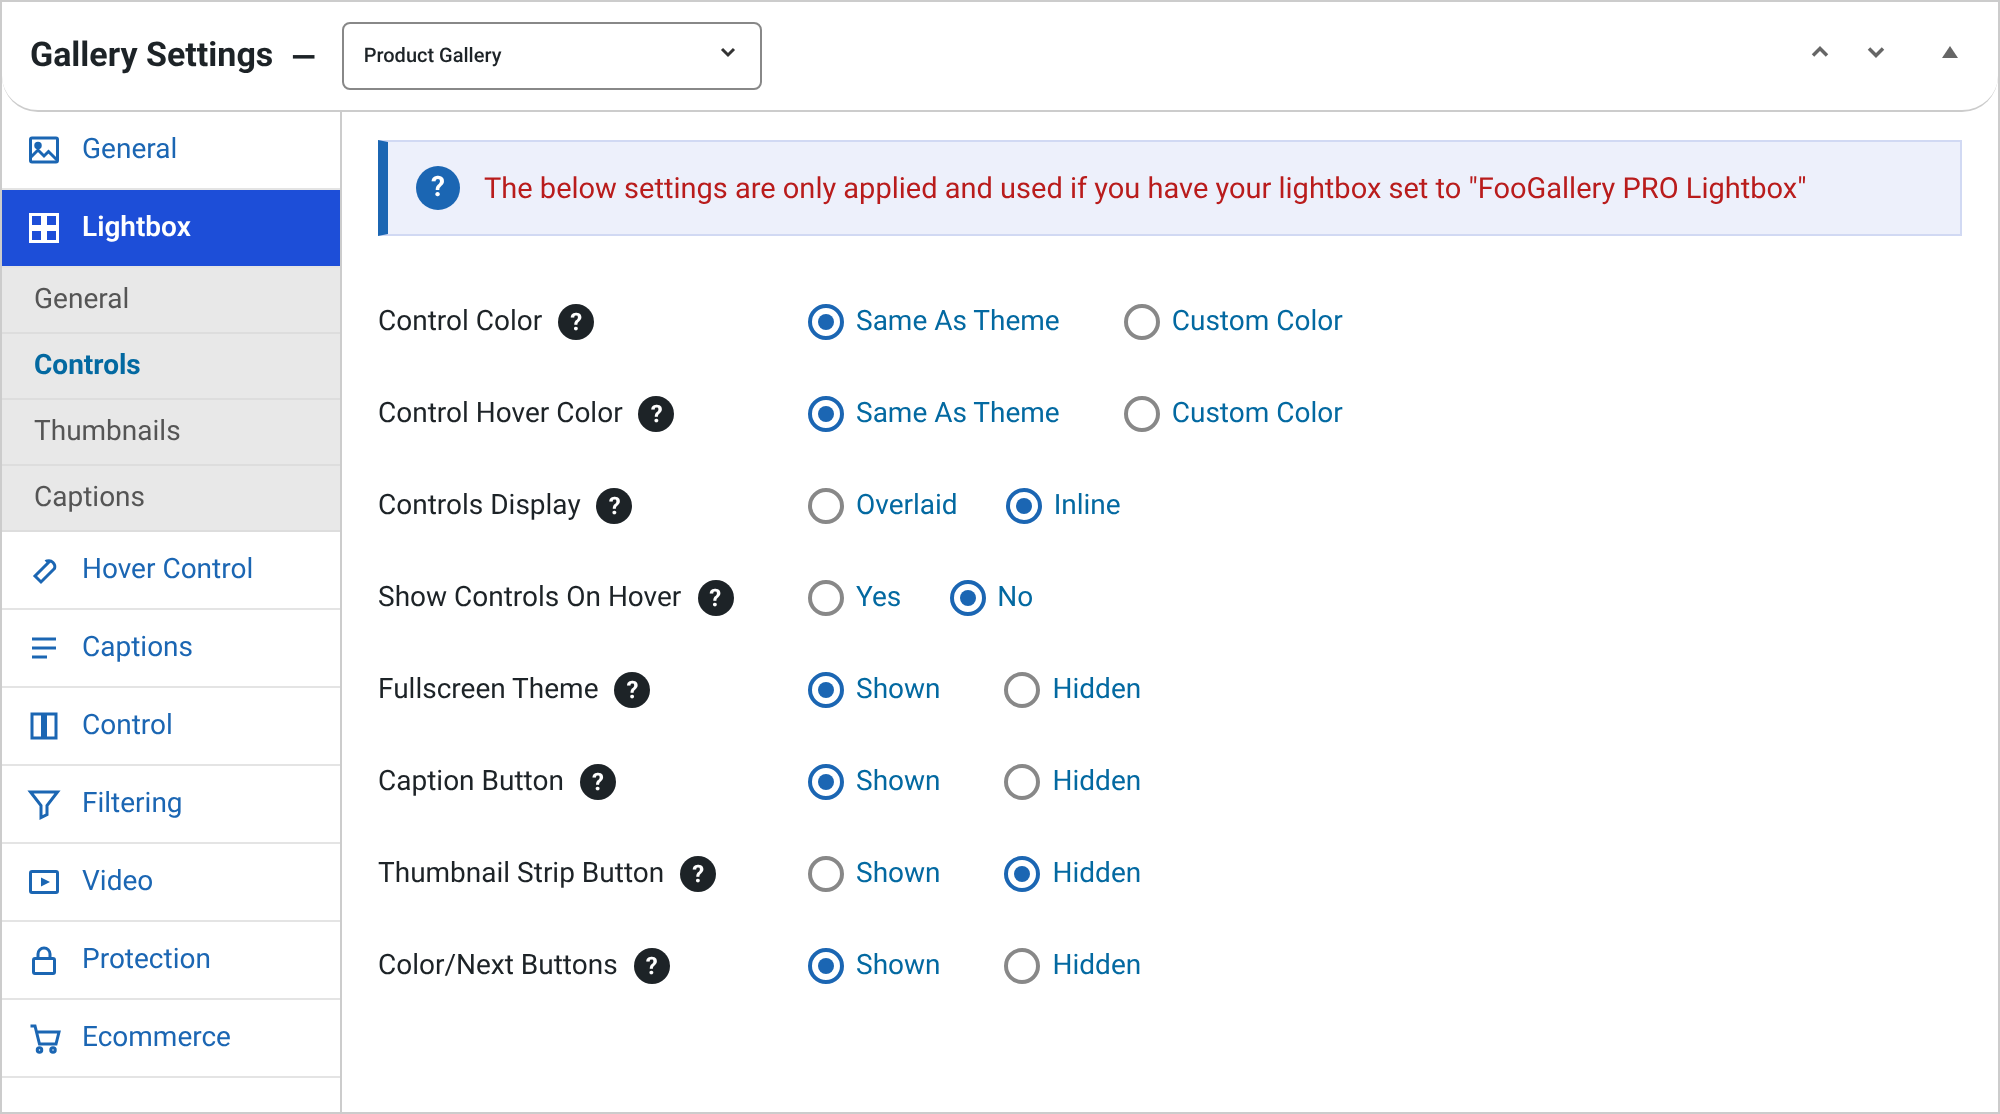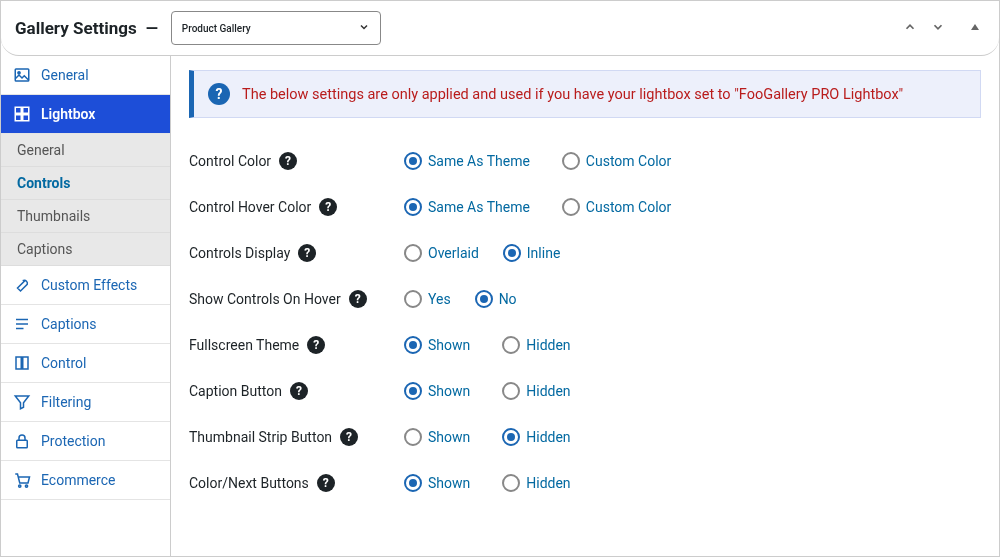--- a/index.html
+++ b/index.html
@@ -93,21 +93,21 @@
         <div class="sub-item active"><span>Controls</span></div>
         <div class="sub-item"><span>Thumbnails</span></div>
         <div class="sub-item"><span>Captions</span></div>
       </div>
       <div class="nav-item">
         <span class="icon">
             <svg viewBox="0 0 24 24">
               <path d="M14 6a4 4 0 0 1 5 5l-9 9-4-4 9-9a4 4 0 0 1-1-1z"></path>
             </svg>
           </span>
-        <span>Custom Effects</span>
+        <span>Hover Control</span>
       </div>
       <div class="nav-item">
         <span class="icon">
             <svg viewBox="0 0 24 24">
               <line x1="4" y1="6" x2="20" y2="6"></line>
               <line x1="4" y1="12" x2="20" y2="12"></line>
               <line x1="4" y1="18" x2="14" y2="18"></line>
             </svg>
           </span>
         <span>Captions</span>
@@ -120,20 +120,29 @@
           </span>
         <span>Control</span>
       </div>
       <div class="nav-item">
         <span class="icon">
             <svg viewBox="0 0 24 24">
               <path d="M3 4h18l-7 9v6l-4 2v-8z"></path>
             </svg>
           </span>
         <span>Filtering</span>
+      </div>
+      <div class="nav-item">
+        <span class="icon">
+            <svg viewBox="0 0 24 24">
+              <rect x="3" y="5" width="18" height="14" rx="1"></rect>
+              <polygon points="10 9 16 12 10 15" fill="#1b66b3" stroke="none"></polygon>
+            </svg>
+          </span>
+        <span>Video</span>
       </div>
       <div class="nav-item">
         <span class="icon">
             <svg viewBox="0 0 24 24">
               <rect x="5" y="11" width="14" height="10" rx="1"></rect>
               <path d="M8 11V8a4 4 0 0 1 8 0v3"></path>
             </svg>
           </span>
         <span>Protection</span>
       </div>

